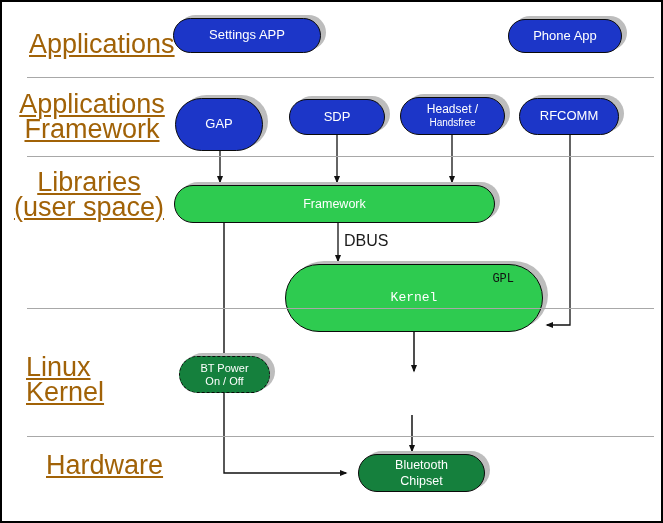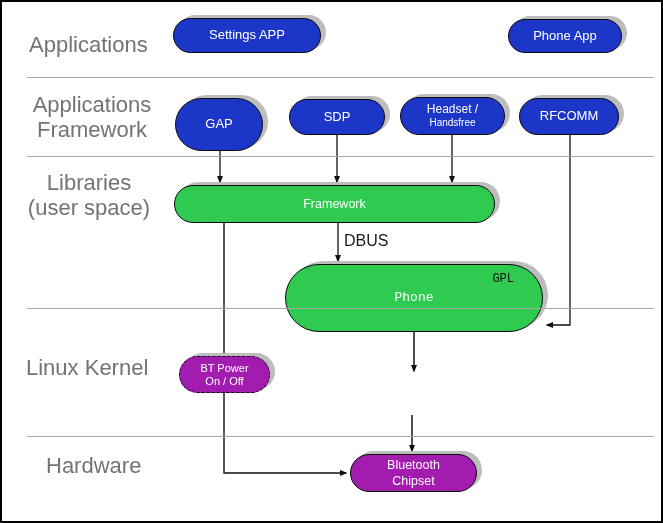--- a/index.html
+++ b/index.html
@@ -10,45 +10,45 @@
   #edges{position:absolute;left:0;top:0;z-index:1;}
   .pill{position:absolute;z-index:2;box-sizing:border-box;border-radius:999px;
         display:flex;flex-direction:column;align-items:center;justify-content:center;
         color:#fff;text-align:center;line-height:1.15;
         box-shadow:5px -3px 0 #bdbdbd;}
   .sep{position:absolute;left:25px;width:627px;height:1px;background:#a8a8a8;z-index:3;}
 
   
   .blue{background:#1c36c8;border:1.5px solid #0a0a0a;}
   .green{background:#2ecb50;border:1.5px solid #0a0a0a;}
-  .red{background:#a21caf;border:1.6px solid #0a0a0a;}
+  .red{background:#15803d;border:1.6px solid #0a0a0a;}
   .red.dashed{border:1.6px dashed #0a0a0a;}
 
   
-  .rowlab{position:absolute;color:#737373;font-size:22px;line-height:25px;z-index:0;}
+  .rowlab{position:absolute;color:#a16207;font-size:27px;line-height:25px;z-index:0;text-decoration:underline;}
   #row-applications{left:27px;top:30px;width:140px;}
   #row-appframework{left:17px;top:90px;width:146px;text-align:center;}
   #row-libraries{left:8px;top:168px;width:158px;text-align:center;}
   #row-kernel{left:24px;top:353px;width:150px;}
   #row-hardware{left:44px;top:451px;width:130px;}
 
   
   #n-settings{left:171px;top:16px;width:148px;height:35px;font-size:13px;}
   #n-phone{left:506px;top:17px;width:114px;height:34px;font-size:13px;}
   #n-gap{left:173px;top:96px;width:88px;height:53px;font-size:13px;}
   #n-sdp{left:287px;top:97px;width:96px;height:36px;font-size:13px;}
   #n-headset{left:398px;top:95px;width:105px;height:38px;font-size:12px;}
   #n-headset .sub{font-size:10px;}
   #n-rfcomm{left:517px;top:96px;width:100px;height:37px;font-size:13px;}
   #n-framework{left:172px;top:183px;width:321px;height:38px;font-size:12.5px;}
   #n-bluez{left:283px;top:262px;width:258px;height:68px;font-size:13px;border-radius:34px;font-family:Liberation Mono, monospace;}
   #n-bluez .tag{position:absolute;right:28px;top:8px;color:#111;font-size:12px;}
   #n-btpower{left:177px;top:354px;width:91px;height:37px;font-size:11px;}
   #n-uart{left:347px;top:373px;width:130px;height:40px;font-size:13px;}
-  #n-chipset{left:348px;top:452px;width:127px;height:38px;font-size:12.5px;line-height:16px;}
+  #n-chipset{left:356px;top:452px;width:127px;height:38px;font-size:12.5px;line-height:16px;}
 
   
   #dbus-label{position:absolute;left:342px;top:230px;font-size:16px;color:#1a1a1a;z-index:2;}
 </style>
 </head>
 <body>
 
 <div id="stage">
 
   <svg id="edges" width="663" height="523">
@@ -103,21 +103,21 @@
   </div>
   <div class="pill blue" id="n-rfcomm">
     <span>RFCOMM</span>
   </div>
 
   <div class="pill green" id="n-framework">
     <span>Framework</span>
   </div>
   <div class="pill green" id="n-bluez">
     <span class="tag">GPL</span>
-    <span>Phone</span>
+    <span>Kernel</span>
   </div>
 
   <div class="pill red dashed" id="n-btpower">
     <span>BT Power</span>
     <span>On / Off</span>
   </div>
   <div class="pill red" id="n-chipset">
     <span>Bluetooth</span>
     <span>Chipset</span>
   </div>

